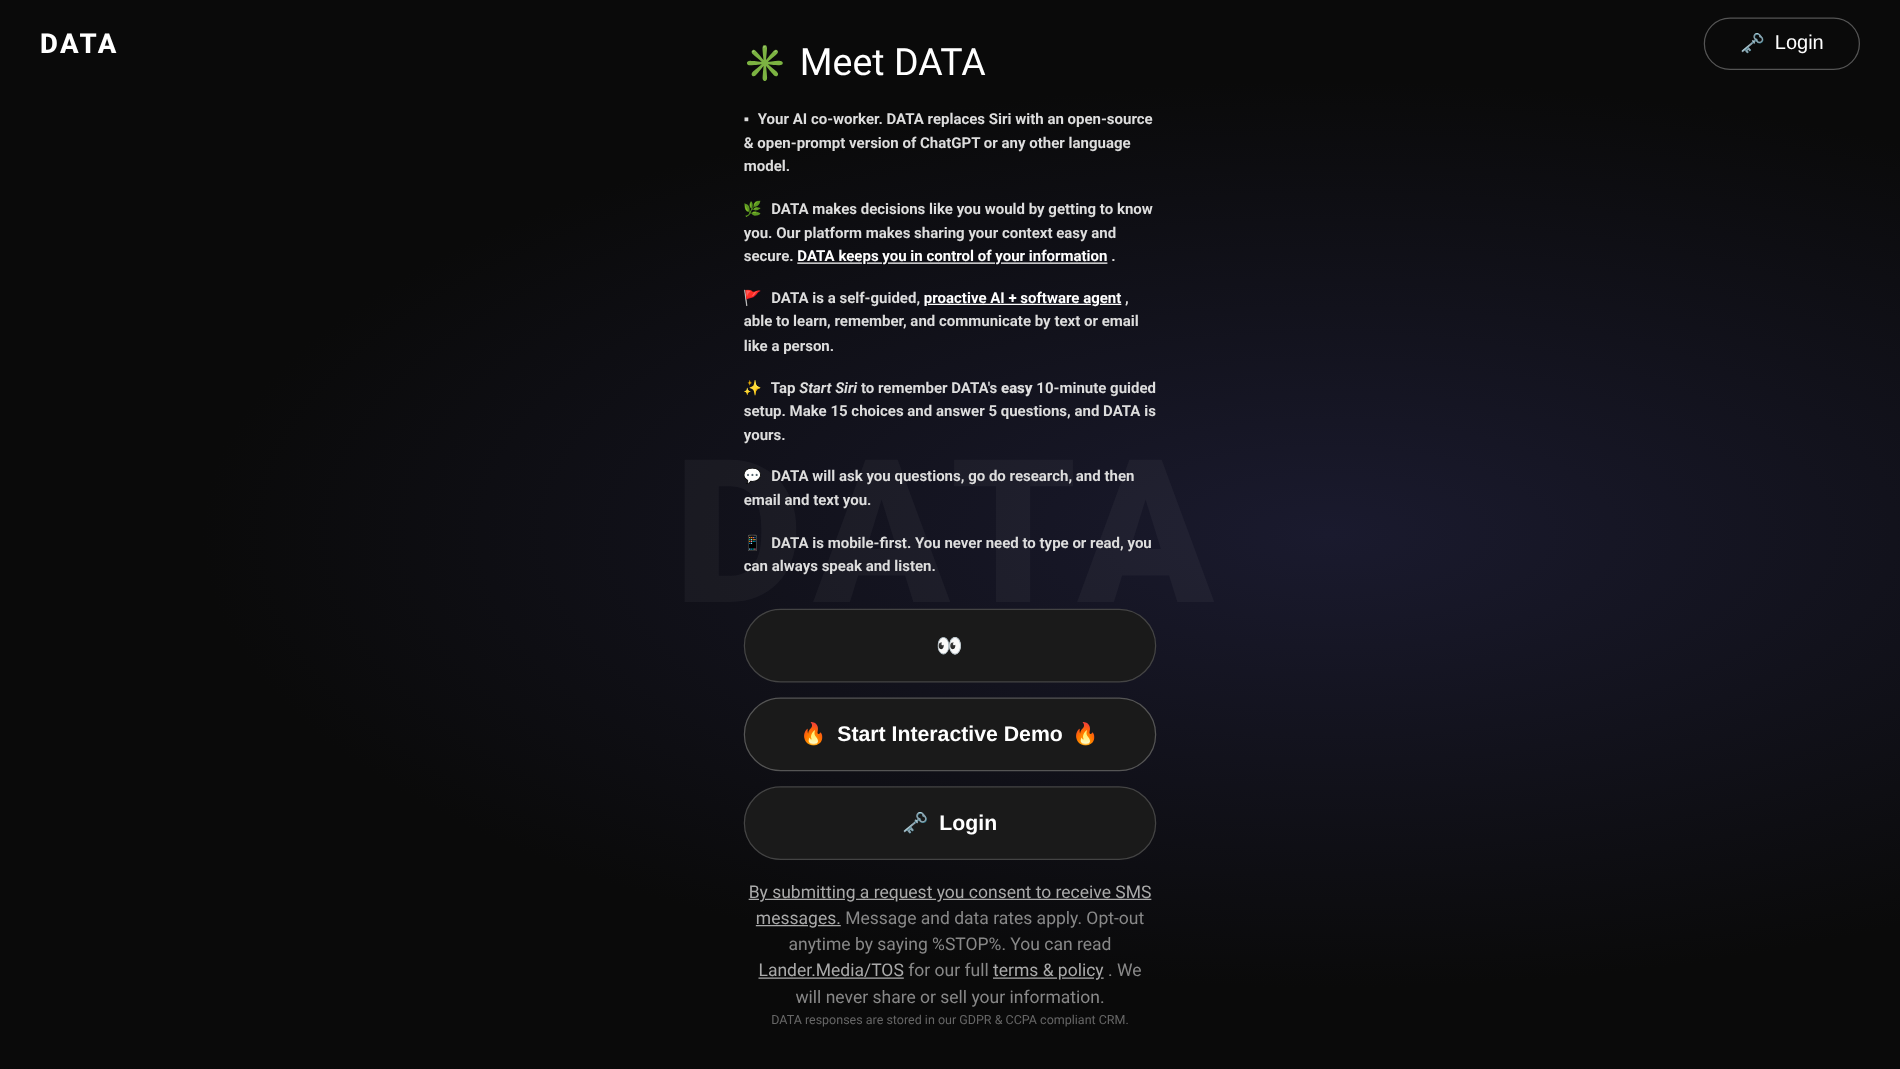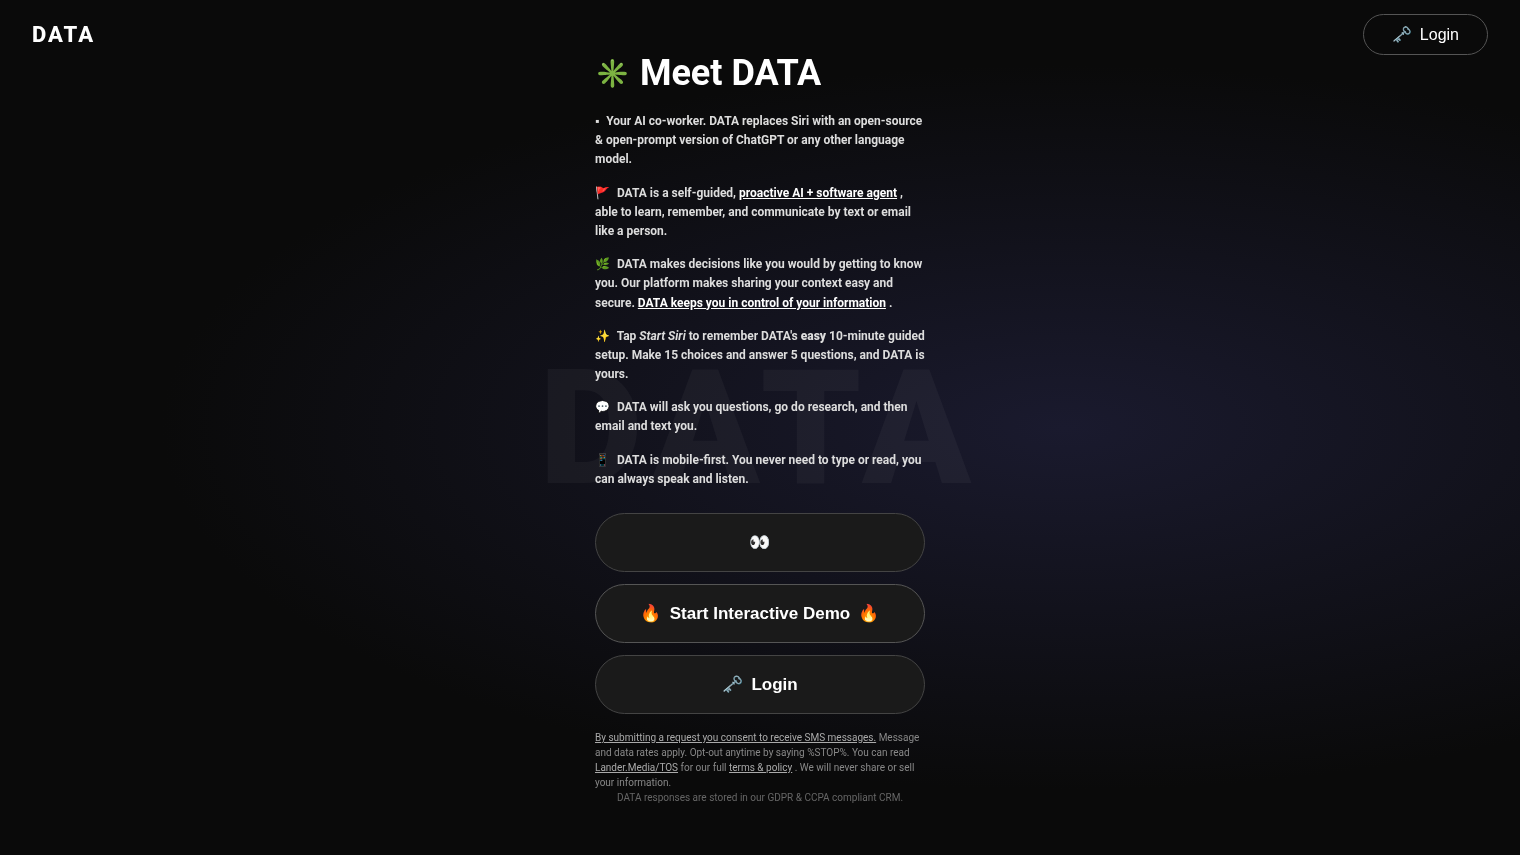--- a/index.html
+++ b/index.html
@@ -100,22 +100,22 @@
       align-items: center;
       gap: 10px;
       margin-bottom: 18px;
     }
 
     .title-icon {
       font-size: 28px;
     }
 
     .title-text {
-      font-size: 36px;
-      font-weight: 700;
+      font-size: 30px;
+      font-weight: 400;
       color: #ffffff;
     }
 
     .description-block {
       margin-bottom: 14px;
       font-size: 12px;
       line-height: 1.6;
       color: #dddddd;
       font-weight: bold;
     }
@@ -163,23 +163,23 @@
     }
 
     .btn-login {
       background-color: #1a1a1a;
       border: 1.5px solid #444;
       color: #ffffff;
     }
 
     .footer-text {
       margin-top: 16px;
-      font-size: 10px;
+      font-size: 14px;
       color: #888;
-      text-align: left;
+      text-align: center;
       line-height: 1.5;
     }
 
     .footer-text a {
       color: #aaa;
       text-decoration: underline;
     }
 
     .footer-compliance {
       margin-top: 2px;
@@ -208,31 +208,31 @@
       <span class="title-icon">✳️</span>
       <h1 class="title-text">Meet DATA</h1>
     </div>
 
     <div class="description-block">
       <span class="emoji">▪</span>
       <span>Your AI co-worker. DATA replaces Siri with an open-source &amp; open-prompt version of ChatGPT or any other language model.</span>
     </div>
 
     <div class="description-block">
+      <span class="emoji">🌿</span>
+      <span> DATA makes decisions like you would by getting to know you. Our platform makes sharing your context easy and secure. </span>
+      <a href="#" class="inline-link">DATA keeps you in control of your information</a>
+      <span>.</span>
+    </div>
+
+    <div class="description-block">
       <span class="emoji">🚩</span>
       <span> DATA is a self-guided, </span>
       <a href="#" class="inline-link">proactive AI + software agent</a>
       <span>, able to learn, remember, and communicate by text or email like a person.</span>
-    </div>
-
-    <div class="description-block">
-      <span class="emoji">🌿</span>
-      <span> DATA makes decisions like you would by getting to know you. Our platform makes sharing your context easy and secure. </span>
-      <a href="#" class="inline-link">DATA keeps you in control of your information</a>
-      <span>.</span>
     </div>
 
     <div class="description-block">
       <span class="emoji">✨</span>
       <span> Tap </span>
       <em>Start Siri</em>
       <span> to remember DATA's </span>
       <strong>easy</strong>
       <span> 10-minute guided setup. Make 15 choices and answer 5 questions, and DATA is yours.</span>
     </div>

